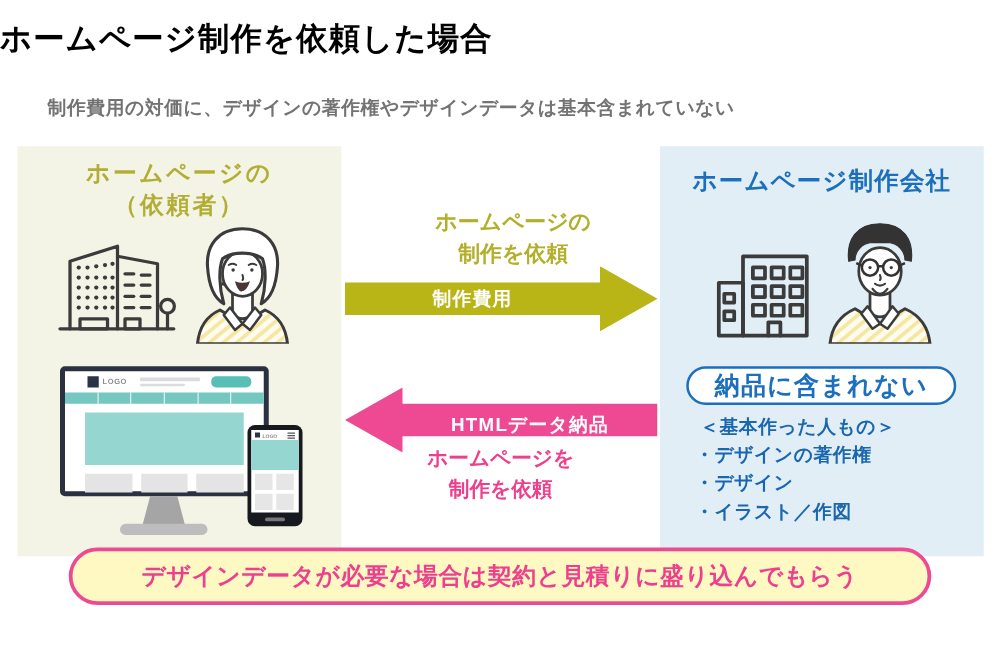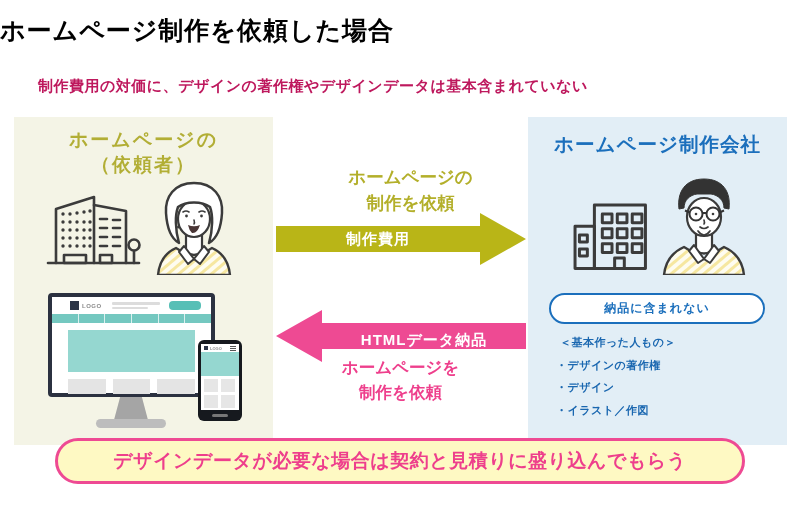--- a/index.html
+++ b/index.html
@@ -6,21 +6,21 @@
   .stage{
     position:relative;width:801px;height:517px;background:#ffffff;overflow:hidden;
     font-family:"Liberation Sans","DejaVu Sans",sans-serif;
   }
   .title{
     position:absolute;top:14px;left:0;width:801px;
     font-size:25px;font-weight:bold;color:#000000;letter-spacing:1px;
   }
   .subtitle{
     position:absolute;top:77px;left:38px;
-    font-size:15px;font-weight:bold;color:#be185d;letter-spacing:.5px;
+    font-size:15px;font-weight:bold;color:#737373;letter-spacing:.5px;
   }
   .box{position:absolute;top:117px;width:259px;height:328px;}
   .client-box{left:14px;background:#f4f4e6;}
   .company-box{left:528px;background:#e2eef6;}
   .client-title{
     position:absolute;top:10px;left:0;width:100%;text-align:center;
     color:#b2ae35;font-size:19px;font-weight:bold;line-height:25px;letter-spacing:2px;
   }
   .company-title{
     position:absolute;top:14px;left:0;width:100%;text-align:center;
@@ -44,25 +44,25 @@
   .label-delivery{left:49px;top:210px;width:204px;}
   .cap-pink{
     position:absolute;top:238px;left:-10px;width:275px;text-align:center;
     color:#ee3f8c;font-size:16.5px;font-weight:bold;line-height:25px;
   }
   
   .badge{
     position:absolute;top:176px;left:21px;width:212px;height:27px;
     background:#ffffff;border:2px solid #1b6fbc;border-radius:17px;
     display:flex;align-items:center;justify-content:center;
-    color:#1b6fbc;font-size:12px;font-weight:bold;letter-spacing:1px;
+    color:#1b6fbc;font-size:20px;font-weight:bold;letter-spacing:1px;
   }
   .excluded{
     position:absolute;top:214px;left:28px;color:#1a67b0;
-    font-size:11px;font-weight:bold;line-height:22.5px;letter-spacing:.5px;
+    font-size:15px;font-weight:bold;line-height:22.5px;letter-spacing:.5px;
   }
   .excluded .hdr{margin-left:4px;}
   .excluded div{margin:0;}
   
   .monitor{
     position:absolute;left:34px;top:176px;width:167px;height:104px;box-sizing:border-box;
     background:#ffffff;border:4px solid #2b3140;border-radius:4px;z-index:1;
   }
   .m-head{display:flex;align-items:center;height:17px;padding:0 10px 0 18px;}
   .m-logo-sq{width:9px;height:9px;background:#2b3447;}

